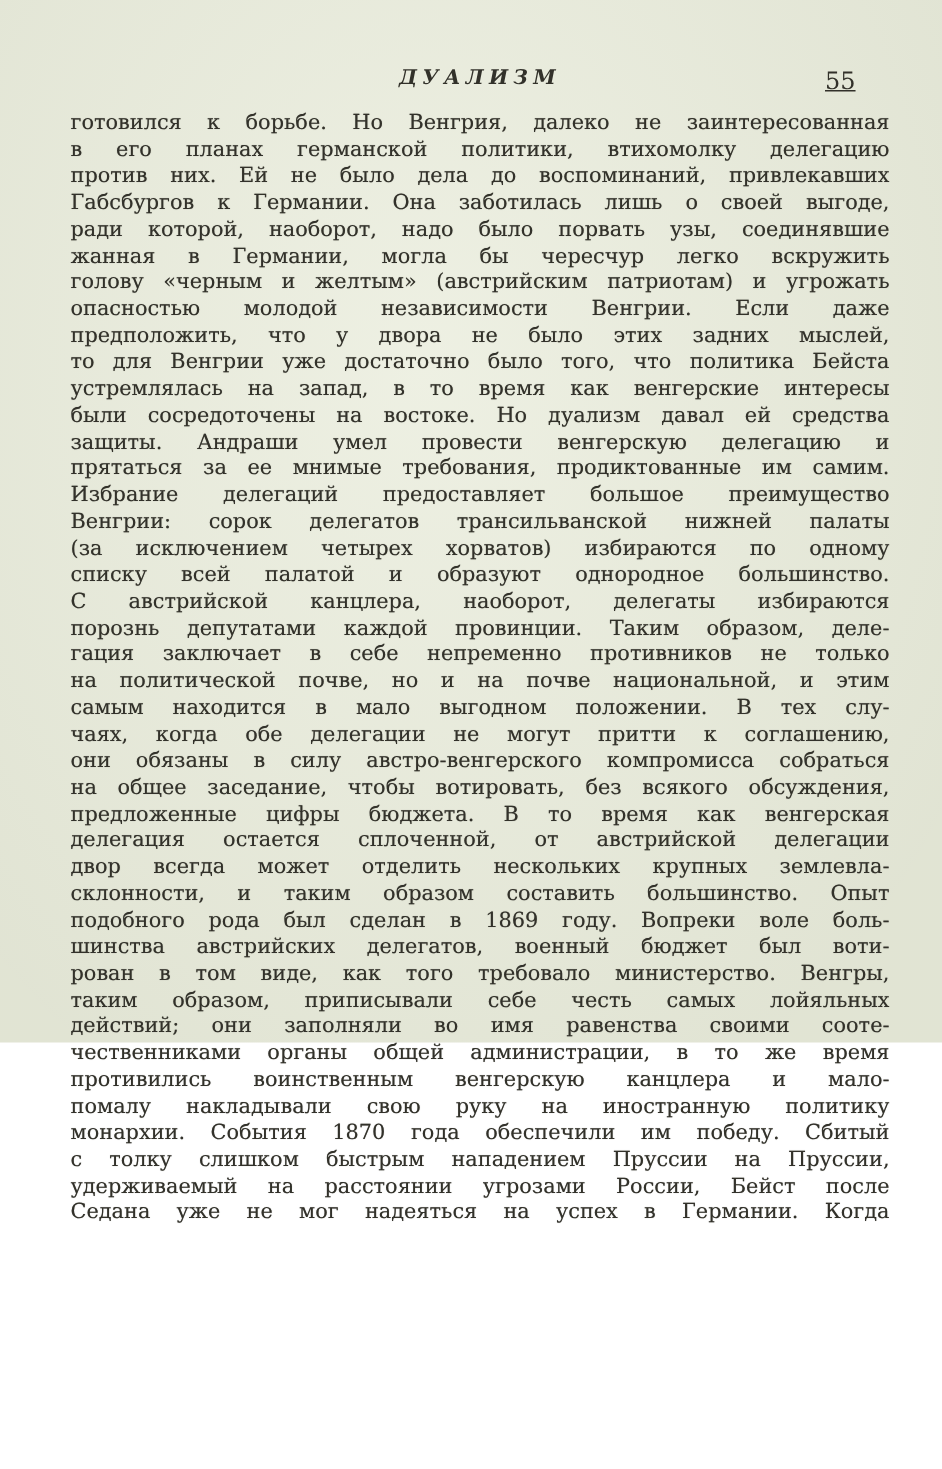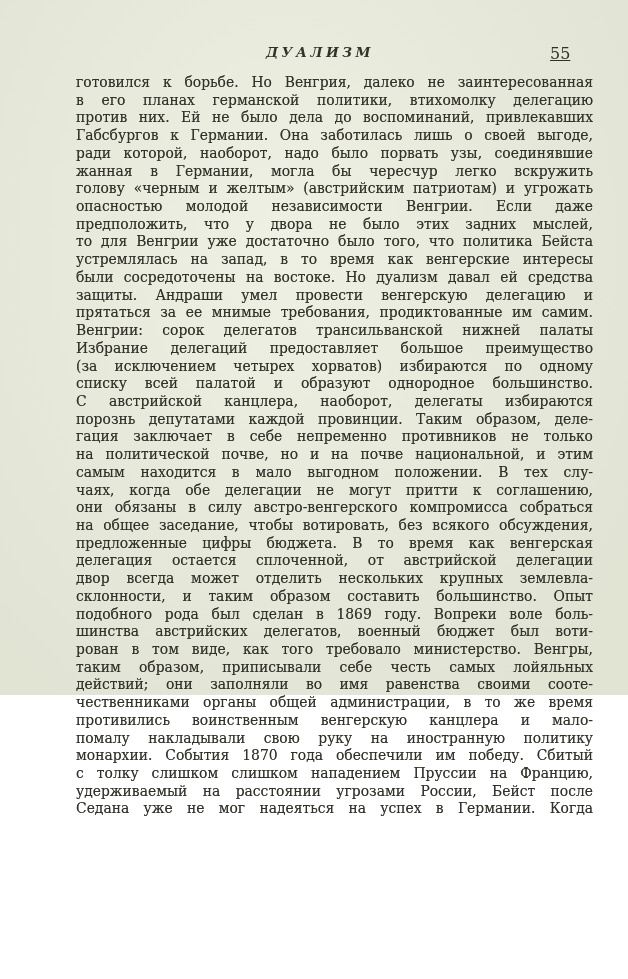--- a/index.html
+++ b/index.html
@@ -50,21 +50,20 @@
   .ln {
     height: 17.72px;
     line-height: 17.72px;
     font-size: 13.9px;
     text-align: justify;
     text-align-last: justify;
     -moz-text-align-last: justify;
     white-space: normal;
     overflow: hidden;
     text-shadow: 0 0 0.5px rgba(48,47,38,0.55);
-    margin-left: 29px;
   }
 </style>
 </head>
 <body>
 
 <div class="page">
   <div class="header">
     <div class="header-title">ДУАЛИЗМ</div>
     <div class="page-number">55</div>
   </div>
@@ -76,22 +75,22 @@
     <div class="ln">ради которой, наоборот, надо было порвать узы, соединявшие</div>
     <div class="ln">жанная в Германии, могла бы чересчур легко вскружить</div>
     <div class="ln">голову «черным и желтым» (австрийским патриотам) и угрожать</div>
     <div class="ln">опасностью молодой независимости Венгрии. Если даже</div>
     <div class="ln">предположить, что у двора не было этих задних мыслей,</div>
     <div class="ln">то для Венгрии уже достаточно было того, что политика Бейста</div>
     <div class="ln">устремлялась на запад, в то время как венгерские интересы</div>
     <div class="ln">были сосредоточены на востоке. Но дуализм давал ей средства</div>
     <div class="ln">защиты. Андраши умел провести венгерскую делегацию и</div>
     <div class="ln">прятаться за ее мнимые требования, продиктованные им самим.</div>
+    <div class="ln">Избрание делегаций предоставляет большое преимущество</div>
     <div class="ln">Венгрии: сорок делегатов трансильванской нижней палаты</div>
-    <div class="ln">Избрание делегаций предоставляет большое преимущество</div>
     <div class="ln">(за исключением четырех хорватов) избираются по одному</div>
     <div class="ln">списку всей палатой и образуют однородное большинство.</div>
     <div class="ln">С австрийской канцлера, наоборот, делегаты избираются</div>
     <div class="ln">порознь депутатами каждой провинции. Таким образом, деле-</div>
     <div class="ln">гация заключает в себе непременно противников не только</div>
     <div class="ln">на политической почве, но и на почве национальной, и этим</div>
     <div class="ln">самым находится в мало выгодном положении. В тех слу-</div>
     <div class="ln">чаях, когда обе делегации не могут притти к соглашению,</div>
     <div class="ln">они обязаны в силу австро-венгерского компромисса собраться</div>
     <div class="ln">на общее заседание, чтобы вотировать, без всякого обсуждения,</div>
@@ -101,17 +100,17 @@
     <div class="ln">склонности, и таким образом составить большинство. Опыт</div>
     <div class="ln">подобного рода был сделан в 1869 году. Вопреки воле боль-</div>
     <div class="ln">шинства австрийских делегатов, военный бюджет был воти-</div>
     <div class="ln">рован в том виде, как того требовало министерство. Венгры,</div>
     <div class="ln">таким образом, приписывали себе честь самых лойяльных</div>
     <div class="ln">действий; они заполняли во имя равенства своими сооте-</div>
     <div class="ln">чественниками органы общей администрации, в то же время</div>
     <div class="ln">противились воинственным венгерскую канцлера и мало-</div>
     <div class="ln">помалу накладывали свою руку на иностранную политику</div>
     <div class="ln">монархии. События 1870 года обеспечили им победу. Сбитый</div>
-    <div class="ln">с толку слишком слишком нападением Пруссии на Францию,</div>
+    <div class="ln">с толку слишком быстрым нападением Пруссии на Пруссии,</div>
     <div class="ln">удерживаемый на расстоянии угрозами России, Бейст после</div>
     <div class="ln">Седана уже не мог надеяться на успех в Германии. Когда</div>
   </div>
 </div>
 
 </body></html>

